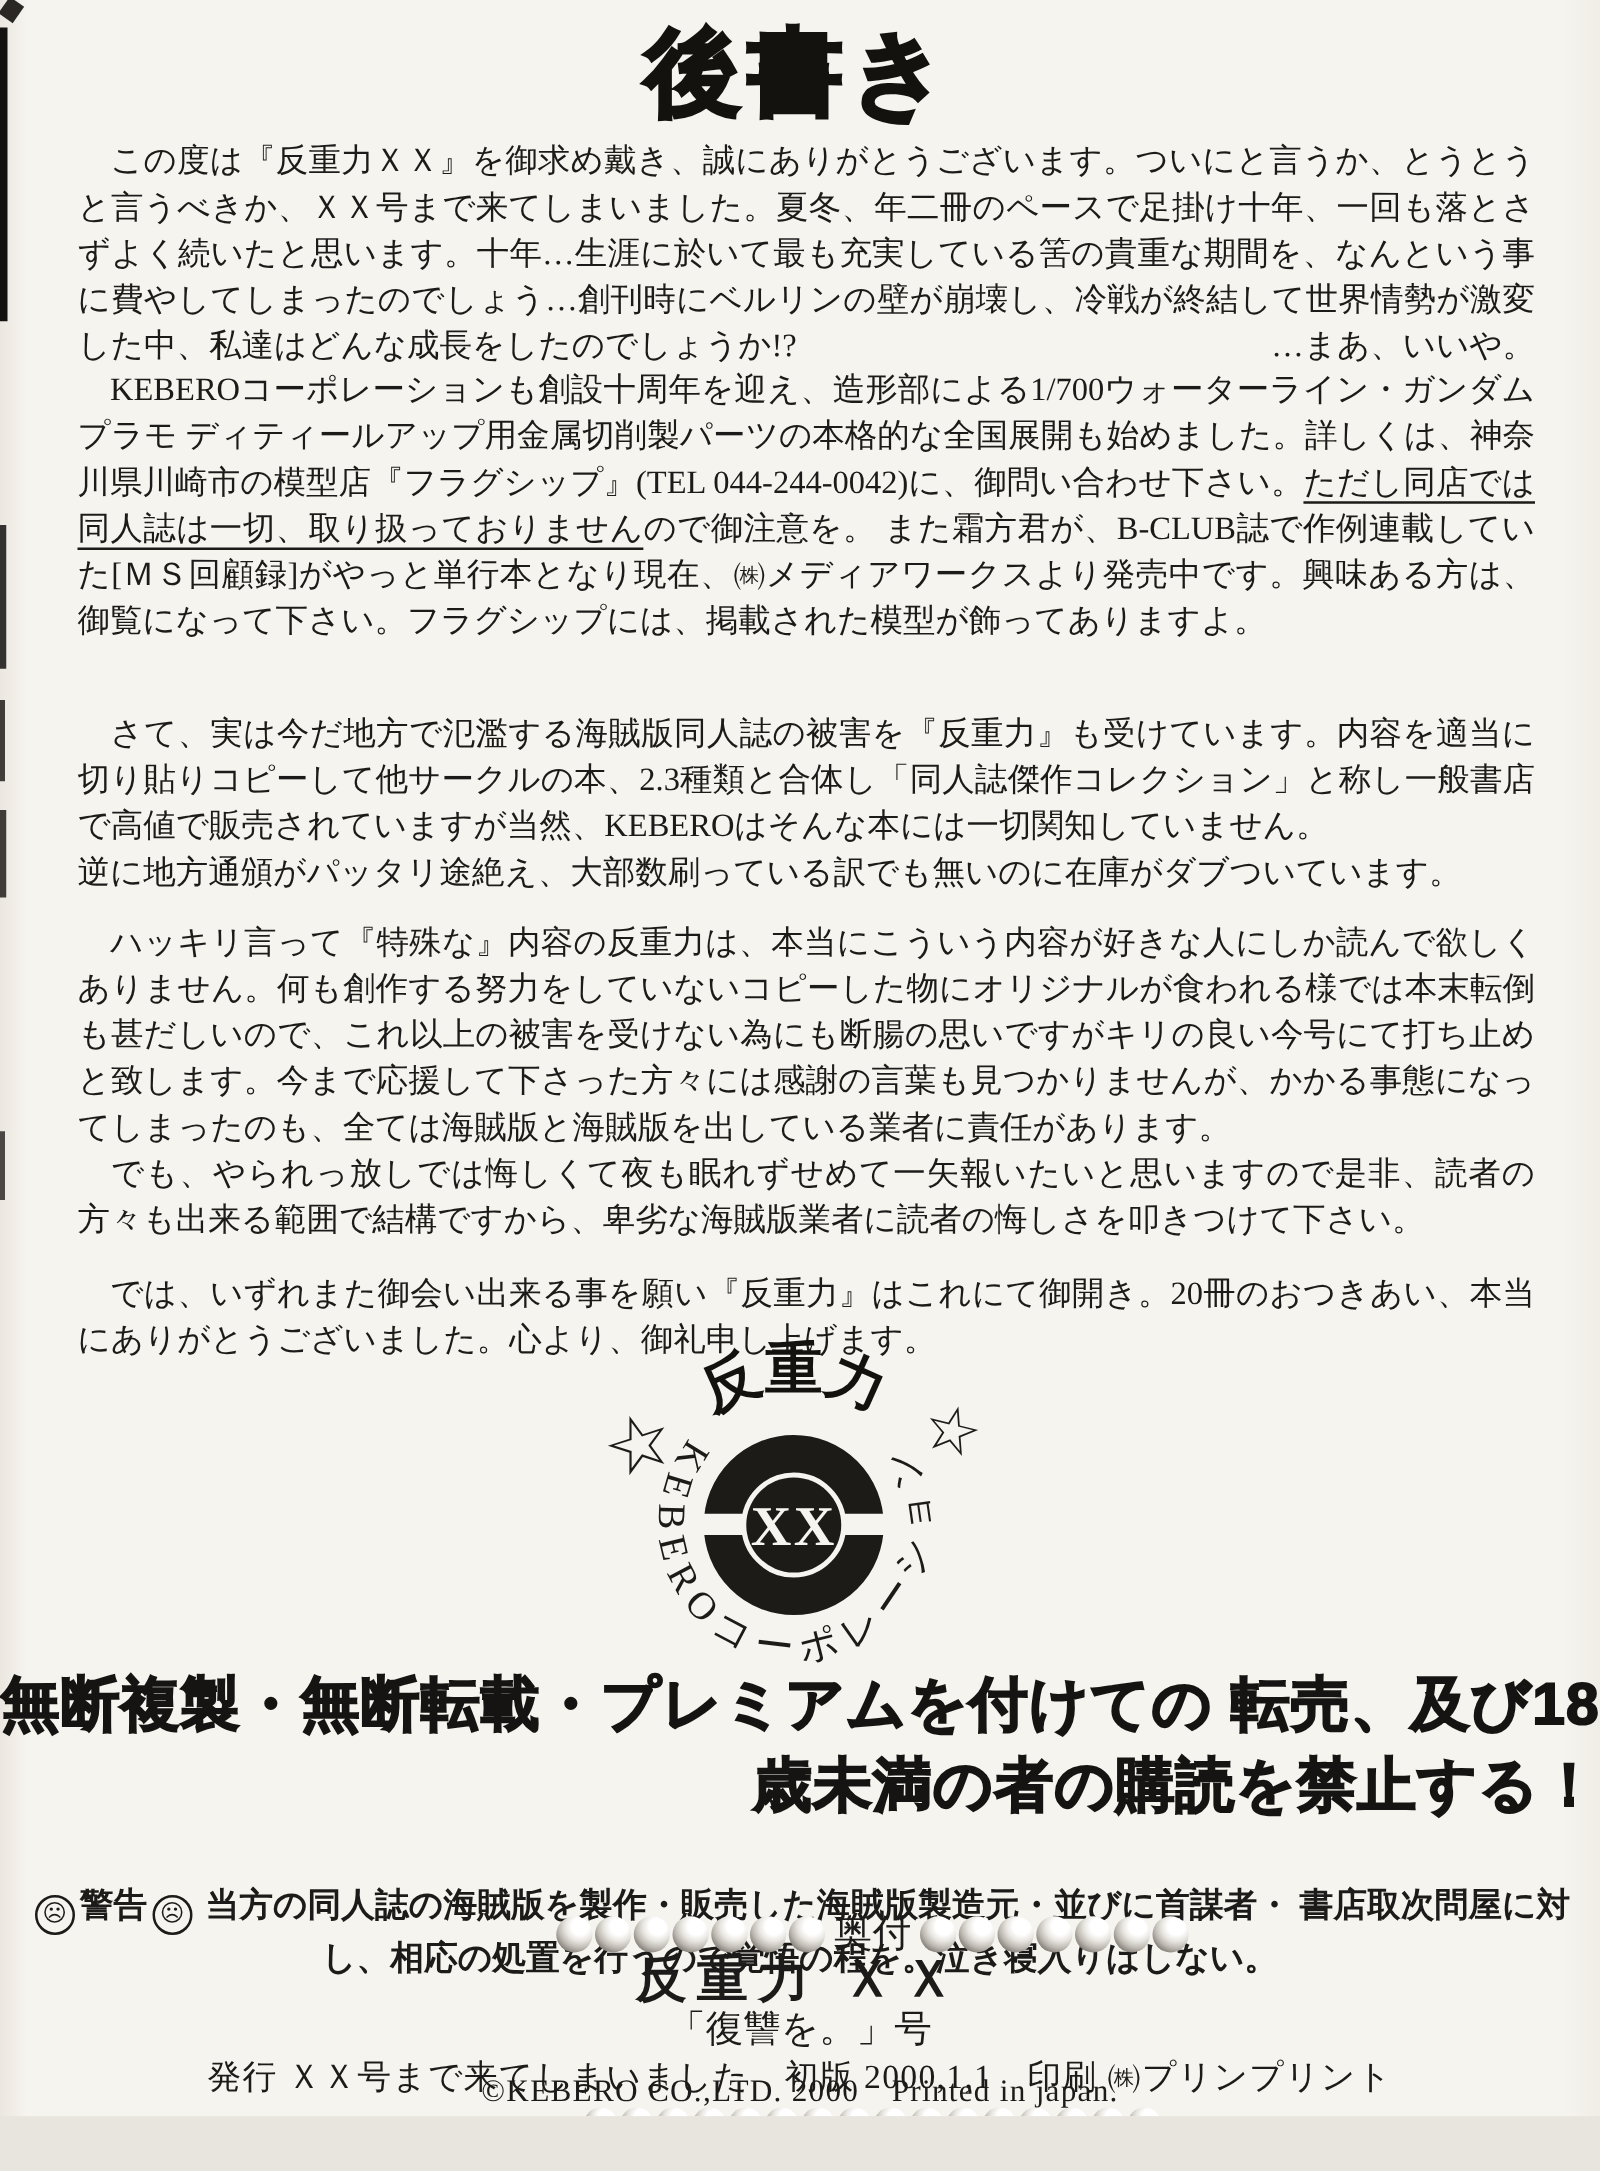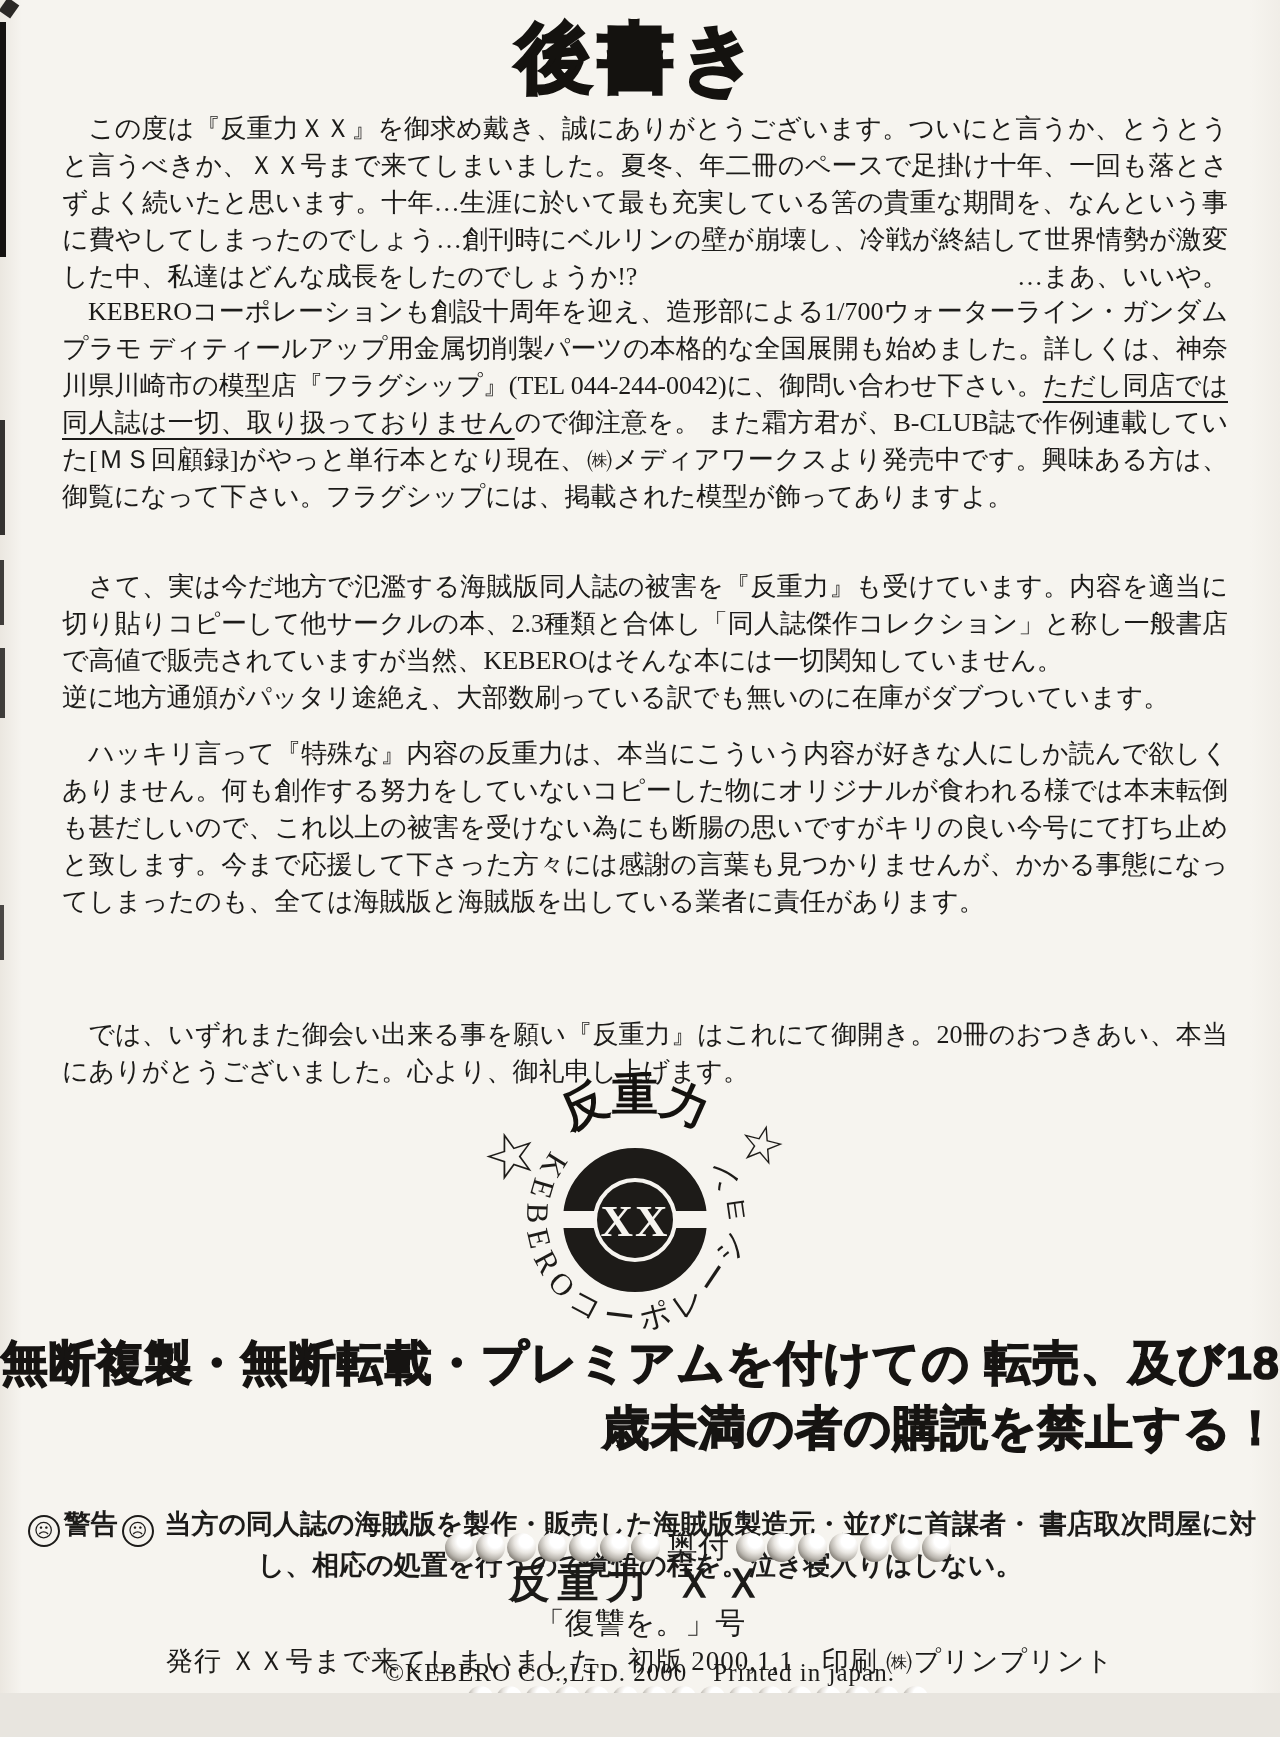--- a/index.html
+++ b/index.html
@@ -91,20 +91,21 @@
     <span>　KEBEROコーポレーションも創設十周年を迎え、造形部による1/700ウォーターライン・ガンダムプラモ ディティールアップ用金属切削製パーツの本格的な全国展開も始めました。詳しくは、神奈川県川崎市の模型店『フラグシップ』(TEL 044-244-0042)に、御問い合わせ下さい。</span><span class="u">ただし同店では同人誌は一切、取り扱っておりません</span><span>ので御注意を。 また霜方君が、B-CLUB誌で作例連載していた[ＭＳ回顧録]がやっと単行本となり現在、㈱メディアワークスより発売中です。興味ある方は、御覧になって下さい。フラグシップには、掲載された模型が飾ってありますよ。</span>
   </div>
 
   <div class="para" style="top:568px;">
     <span>　さて、実は今だ地方で氾濫する海賊版同人誌の被害を『反重力』も受けています。内容を適当に切り貼りコピーして他サークルの本、2.3種類と合体し「同人誌傑作コレクション」と称し一般書店で高値で販売されていますが当然、KEBEROはそんな本には一切関知していません。</span>
     <span class="block">逆に地方通頒がパッタリ途絶え、大部数刷っている訳でも無いのに在庫がダブついています。</span>
   </div>
 
   <div class="para" style="top:735px;">
     <span>　ハッキリ言って『特殊な』内容の反重力は、本当にこういう内容が好きな人にしか読んで欲しくありません。何も創作する努力をしていないコピーした物にオリジナルが食われる様では本末転倒も甚だしいので、これ以上の被害を受けない為にも断腸の思いですがキリの良い今号にて打ち止めと致します。今まで応援して下さった方々には感謝の言葉も見つかりませんが、かかる事態になってしまったのも、全ては海賊版と海賊版を出している業者に責任があります。</span>
+    <span class="block">　でも、やられっ放しでは悔しくて夜も眠れずせめて一矢報いたいと思いますので是非、読者の方々も出来る範囲で結構ですから、卑劣な海賊版業者に読者の悔しさを叩きつけて下さい。</span>
   </div>
 
   <div class="para" style="top:1016px;">
     <span>　では、いずれまた御会い出来る事を願い『反重力』はこれにて御開き。20冊のおつきあい、本当にありがとうございました。心より、御礼申し上げます。</span>
   </div>
 
   <svg class="logo" viewBox="0 0 480 268">
     <defs>
       <path id="ringpath" d="M 163.6,71.6 A 108 108 0 1 0 316.4,71.6"></path>
       <path id="toppath" d="M 145,93 A 110 110 0 0 1 335,93"></path>

